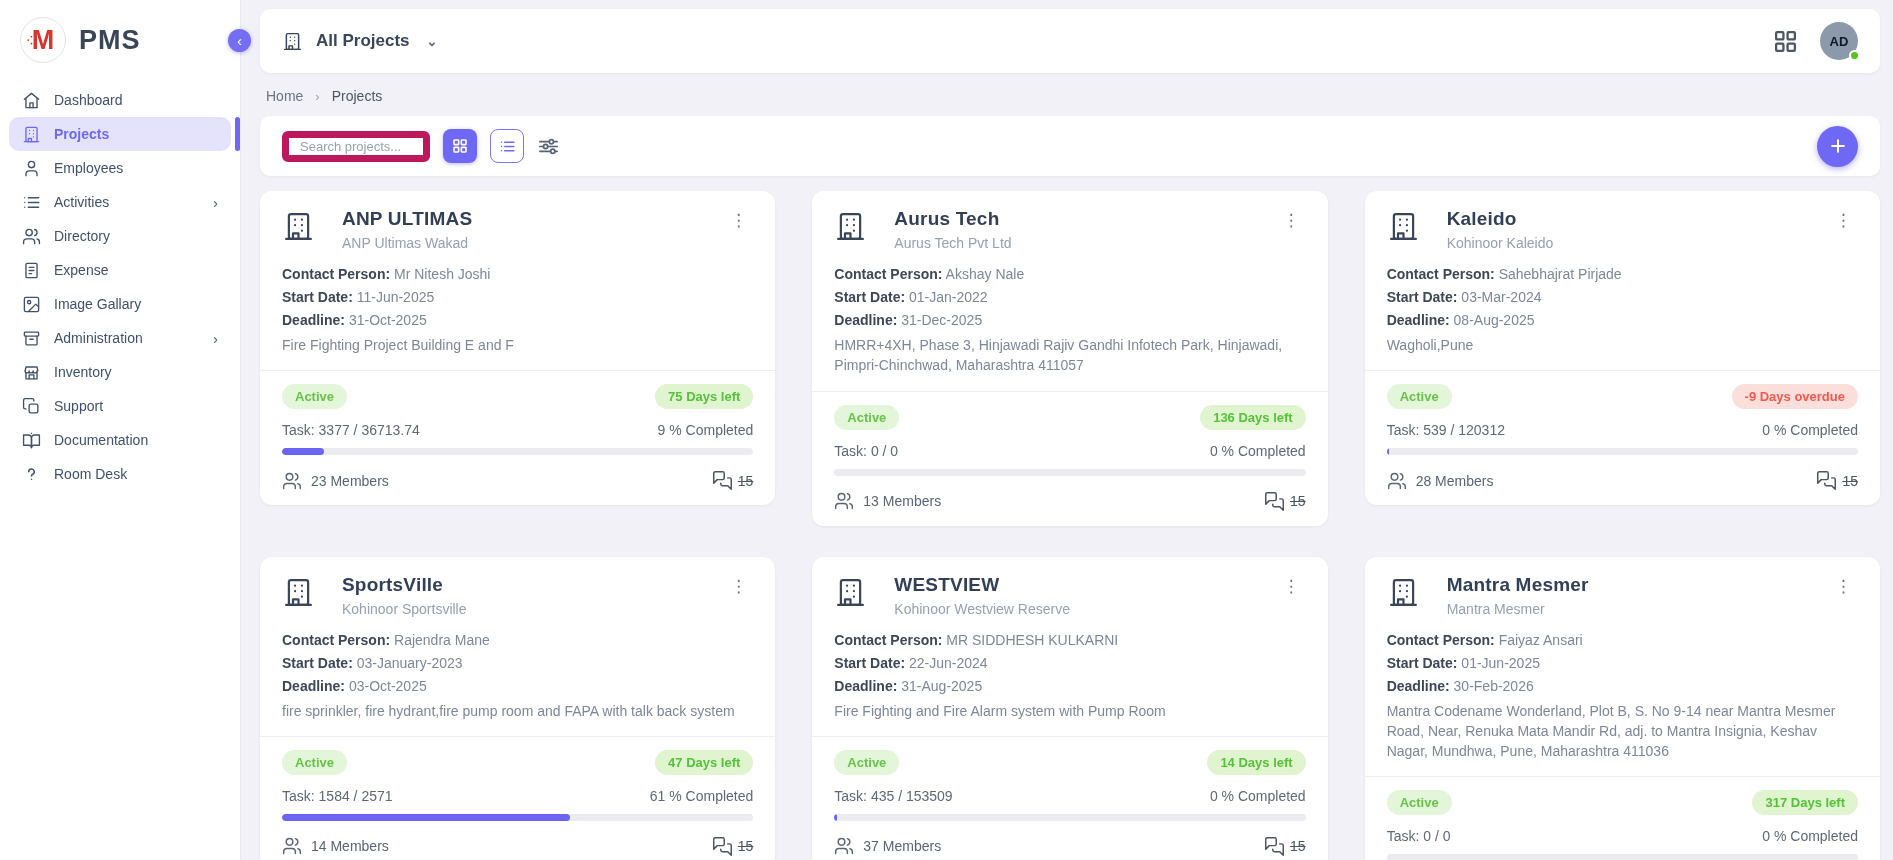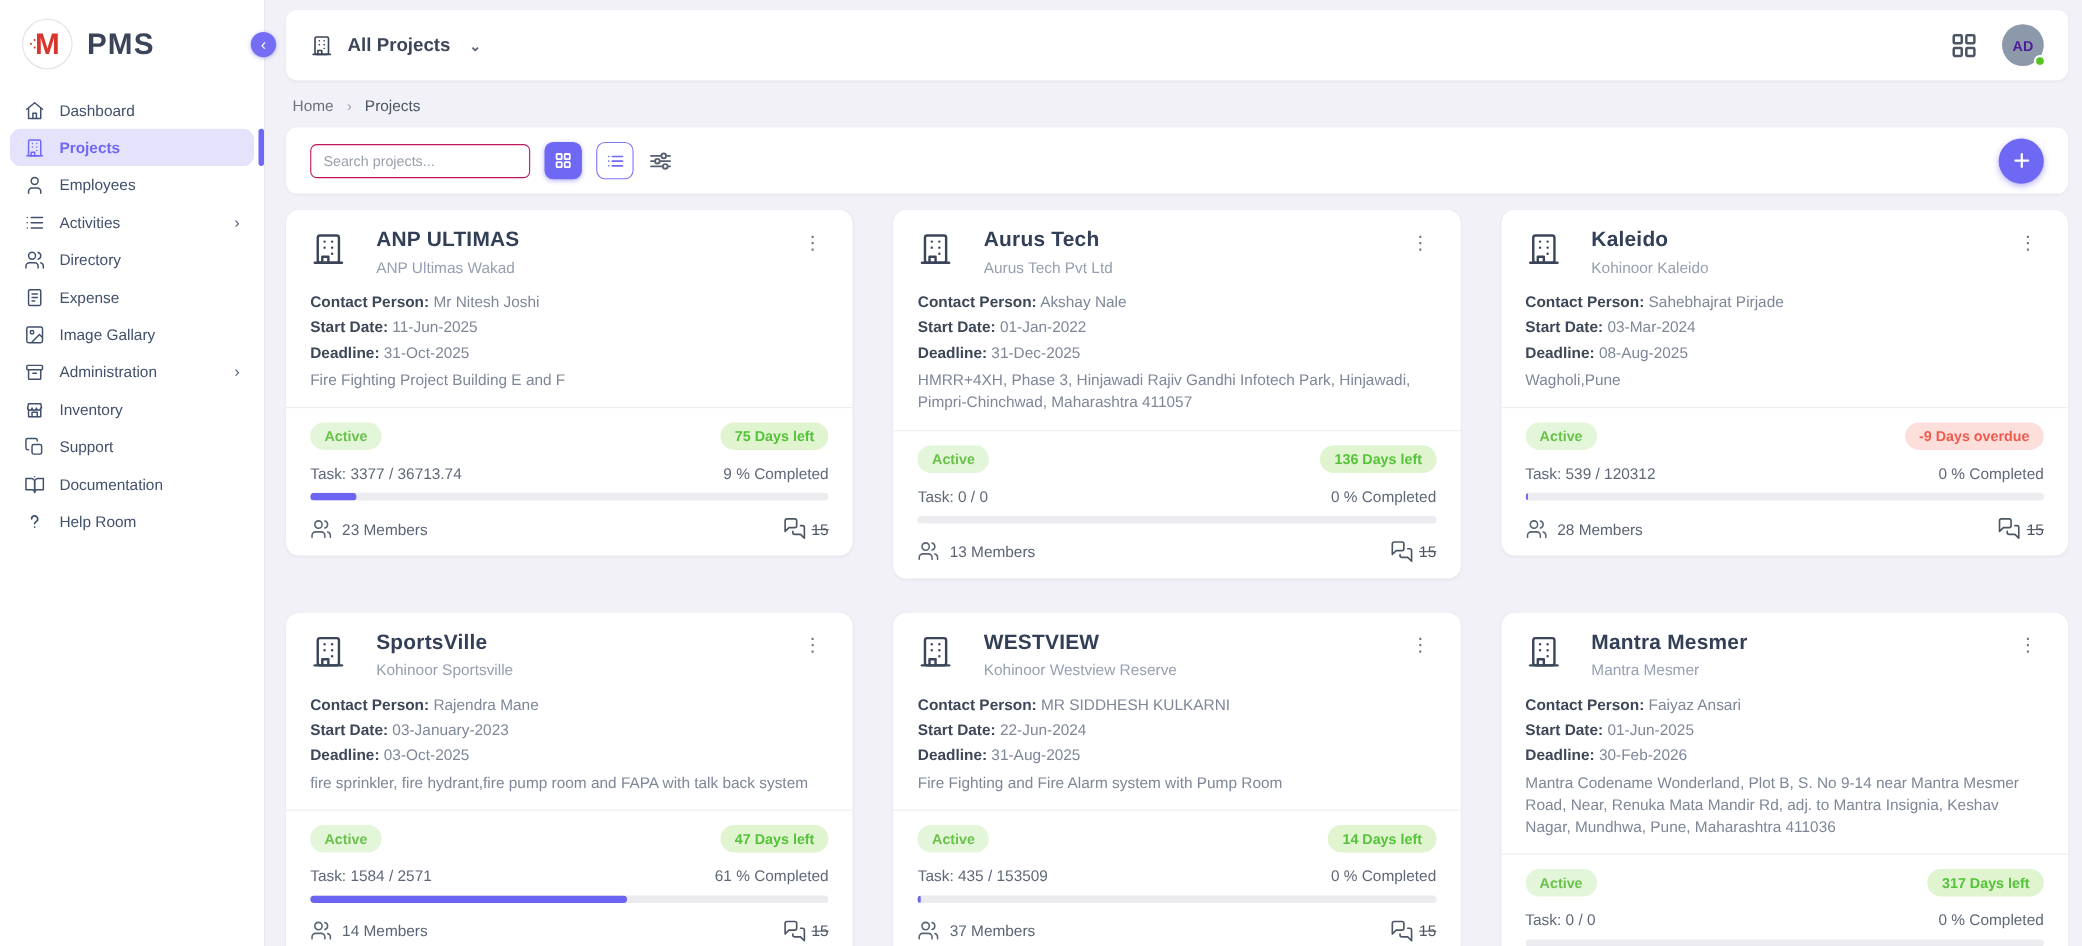--- a/index.html
+++ b/index.html
@@ -20,30 +20,30 @@
   .nav-item.active { background:#e5e3fc; color:#6f68f5; font-weight:600; }
   .active-edge { position:absolute; right:-9px; top:0; width:5px; height:34px; background:#6f68f5; border-radius:3px; }
 
   
   .main { position:absolute; left:241px; top:0; width:1652px; height:860px; padding:9px 13px 0 19px; }
   .topbar { height:64px; background:#fff; border-radius:10px; display:flex; align-items:center; padding:0 22px; box-shadow:0 1px 3px rgba(30,30,60,.05); }
   .topbar-title { display:flex; align-items:center; gap:13px; font-size:17px; font-weight:600; color:#3b4559; cursor:pointer; }
   .topbar-title .chev-down { font-size:13px; color:#5d6678; margin-left:4px; }
   .topbar-right { margin-left:auto; display:flex; align-items:center; gap:22px; }
   .apps-grid-btn { color:#4b5563; cursor:pointer; display:flex; }
-  .avatar { width:38px; height:38px; border-radius:50%; background:#8b99ab; color:#4c1d95; font-size:13px; font-weight:700; display:flex; align-items:center; justify-content:center; position:relative; cursor:pointer; }
+  .avatar { width:38px; height:38px; border-radius:50%; background:#8b99ab; color:#0f172a; font-size:13px; font-weight:700; display:flex; align-items:center; justify-content:center; position:relative; cursor:pointer; }
   .avatar .dot { position:absolute; right:-2px; bottom:-1px; width:11px; height:11px; background:#55c41e; border:2px solid #fff; border-radius:50%; }
 
   .breadcrumb { display:flex; align-items:center; gap:12px; padding:15px 6px 12px; font-size:14px; }
   .breadcrumb .home { color:#6b7280; cursor:pointer; }
   .breadcrumb .sep { color:#9ca3af; font-size:13px; }
   .breadcrumb .current { color:#4b5563; cursor:pointer; }
 
   .toolbar { height:60px; background:#fff; border-radius:10px; display:flex; align-items:center; padding:0 22px; box-shadow:0 1px 3px rgba(30,30,60,.05); margin-bottom:15px; }
-  .search-input { width:200px; height:31px; border:1px solid #be185d; border-radius:6px; padding:0 11px; font-size:13px; color:#14532d; outline:none; font-family:"Liberation Sans",sans-serif; }
+  .search-input { width:148px; height:31px; border:7px solid #be185d; border-radius:6px; padding:0 11px; font-size:13px; color:#14532d; outline:none; font-family:"Liberation Sans",sans-serif; }
   .search-input::placeholder { color:#9aa1ad; }
   .view-btn { width:34px; height:34px; border-radius:8px; display:flex; align-items:center; justify-content:center; cursor:pointer; margin-left:13px; }
   .view-btn.grid-active { background:#6e68f5; color:#fff; box-shadow:0 1px 4px rgba(90,80,230,.4); }
   .view-btn.list { background:#fff; border:1.5px solid #7d76f3; color:#6e68f5; }
   .filter-btn { margin-left:13px; color:#596273; display:flex; cursor:pointer; }
   .add-btn { margin-left:auto; width:41px; height:41px; border-radius:50%; background:#6e68f5; color:#fff; display:flex; align-items:center; justify-content:center; cursor:pointer; box-shadow:0 2px 6px rgba(90,80,230,.45); }
   .add-btn svg { display:block; }
 
   
   .grid { display:grid; grid-template-columns:repeat(3, 1fr); gap:31px 37px; align-items:start; }
@@ -169,21 +169,21 @@
           <path d="M22 5h-6a4 4 0 0 0-4 4v12a3 3 0 0 1 3-3h7z"></path>
           <path d="M12 3h.01"></path>
         </svg>
       <span>Documentation</span>
     </div>
     <div class="nav-item">
       <svg width="19" height="19" viewBox="0 0 24 24" fill="none" stroke="currentColor" stroke-width="1.9" stroke-linecap="round" stroke-linejoin="round">
           <path d="M8.5 8.5a3.5 3.5 0 1 1 5 3.2c-1 .5-1.5 1.1-1.5 2.3"></path>
           <path d="M12 18h.01"></path>
         </svg>
-      <span>Help Room</span>
+      <span>Room Desk</span>
     </div>
   </nav>
 </aside>
 <div class="collapse-btn">‹</div>
 
 <main class="main">
 
   <div class="topbar">
     <div class="topbar-title">
       <svg width="21" height="21" viewBox="0 0 24 24" fill="none" stroke="currentColor" stroke-width="1.7" stroke-linecap="round" stroke-linejoin="round">

